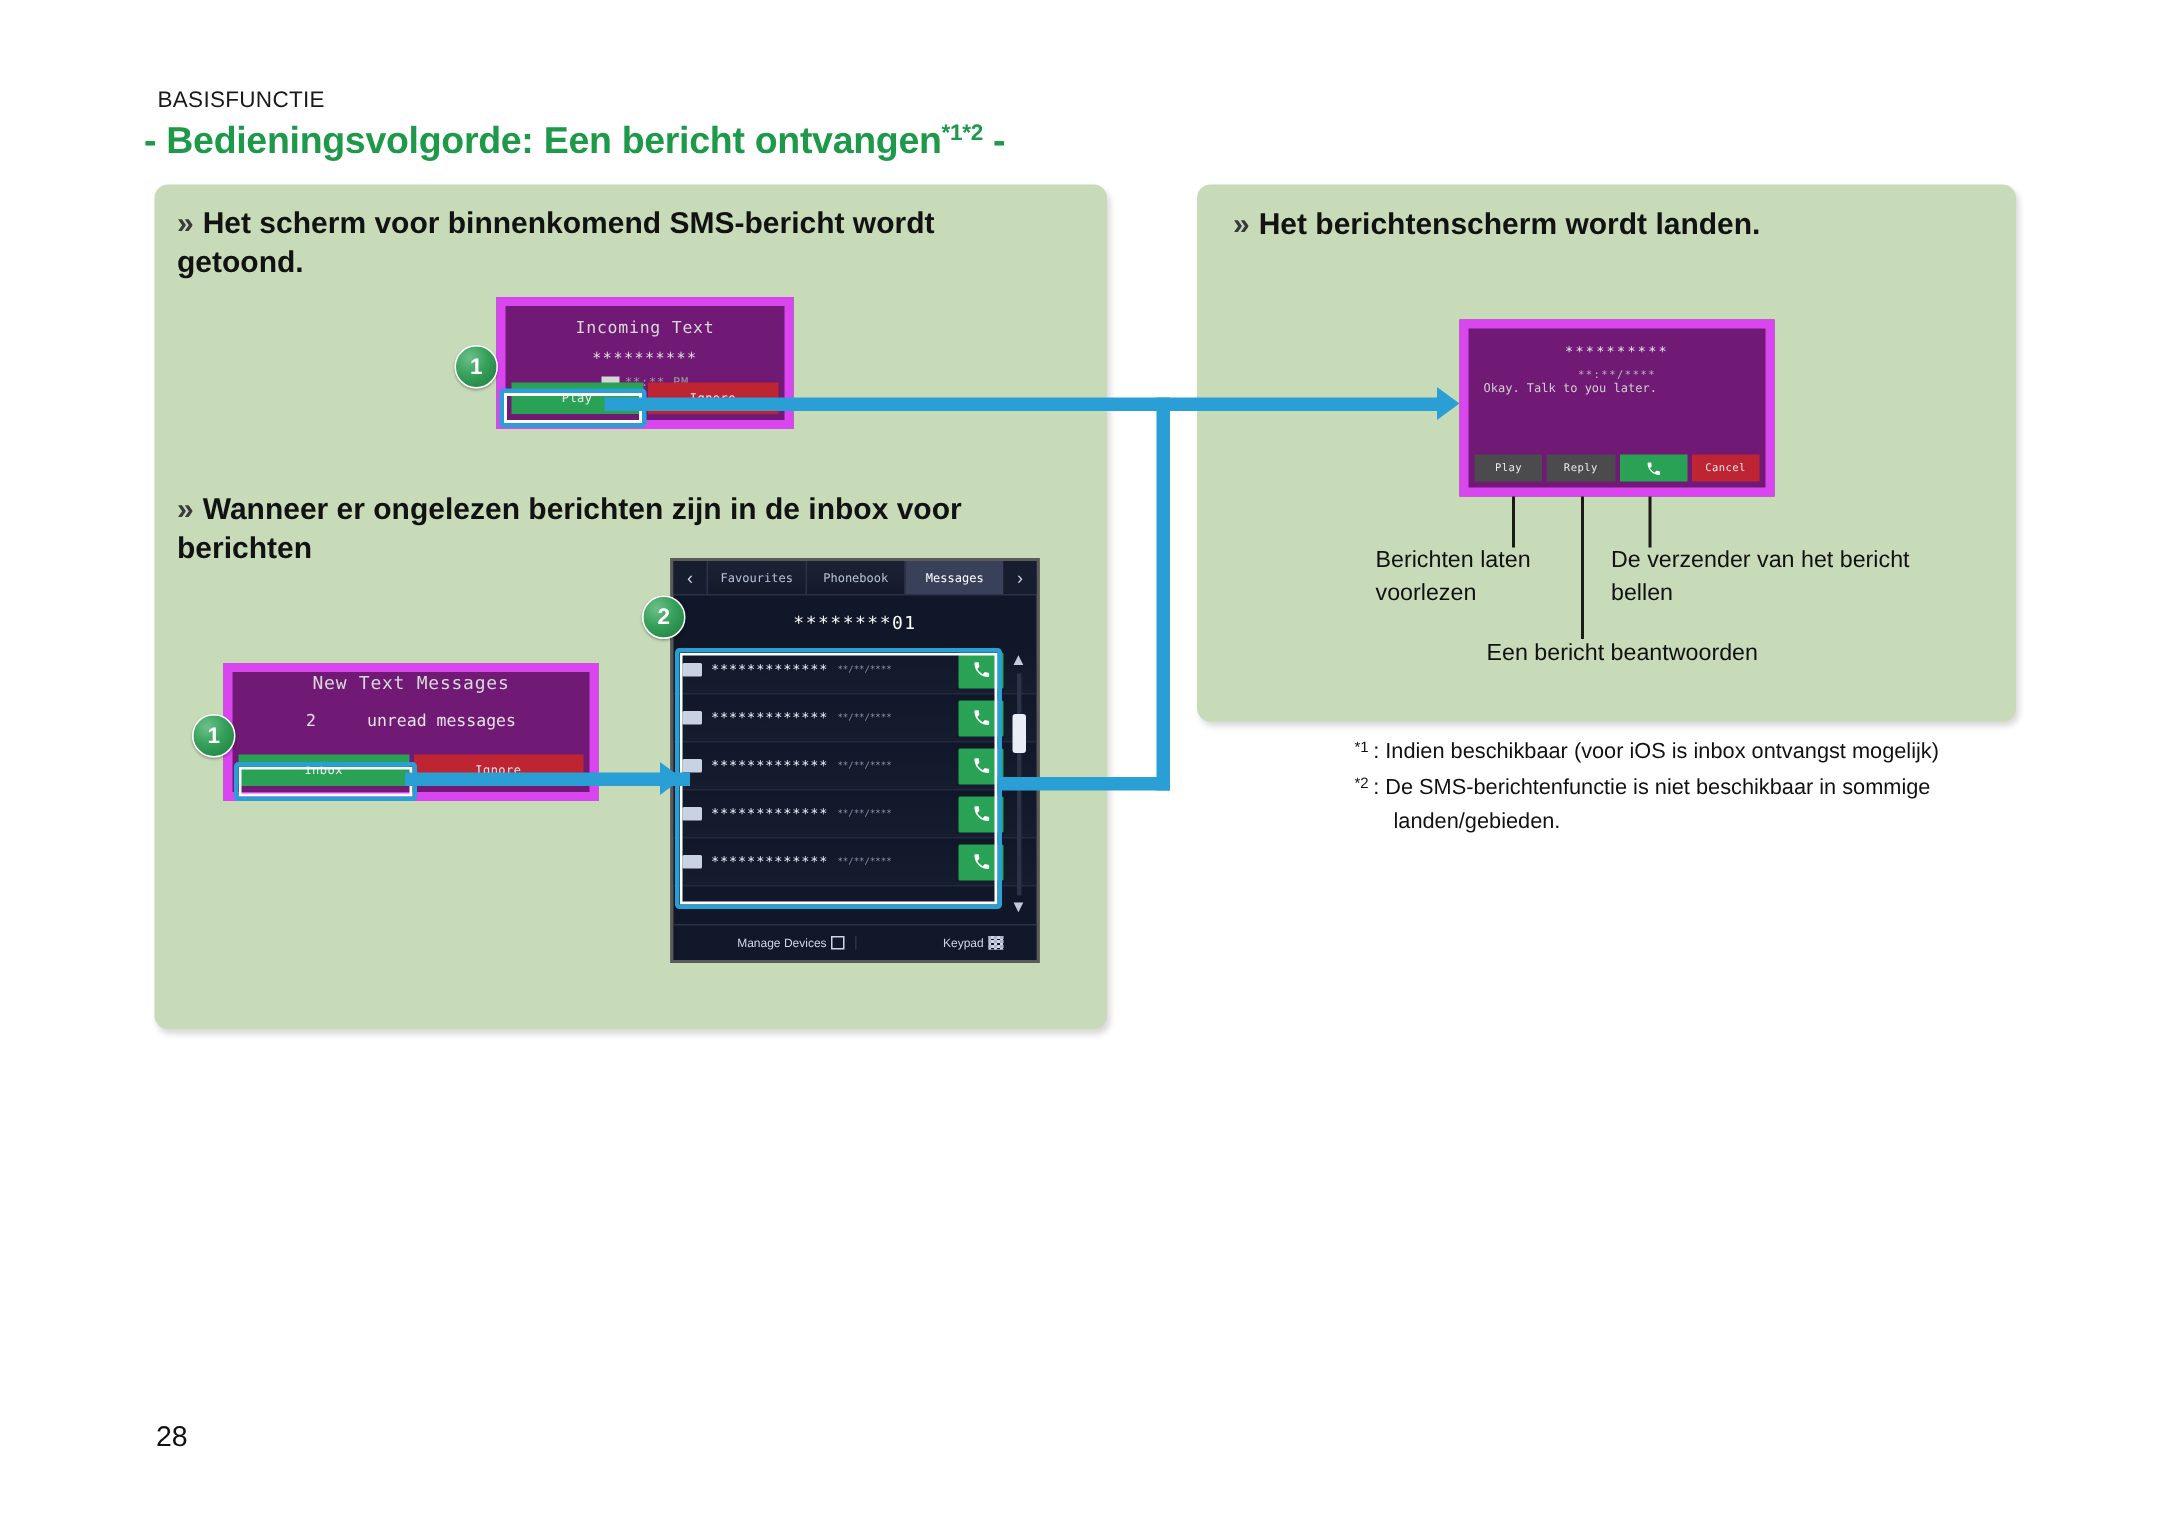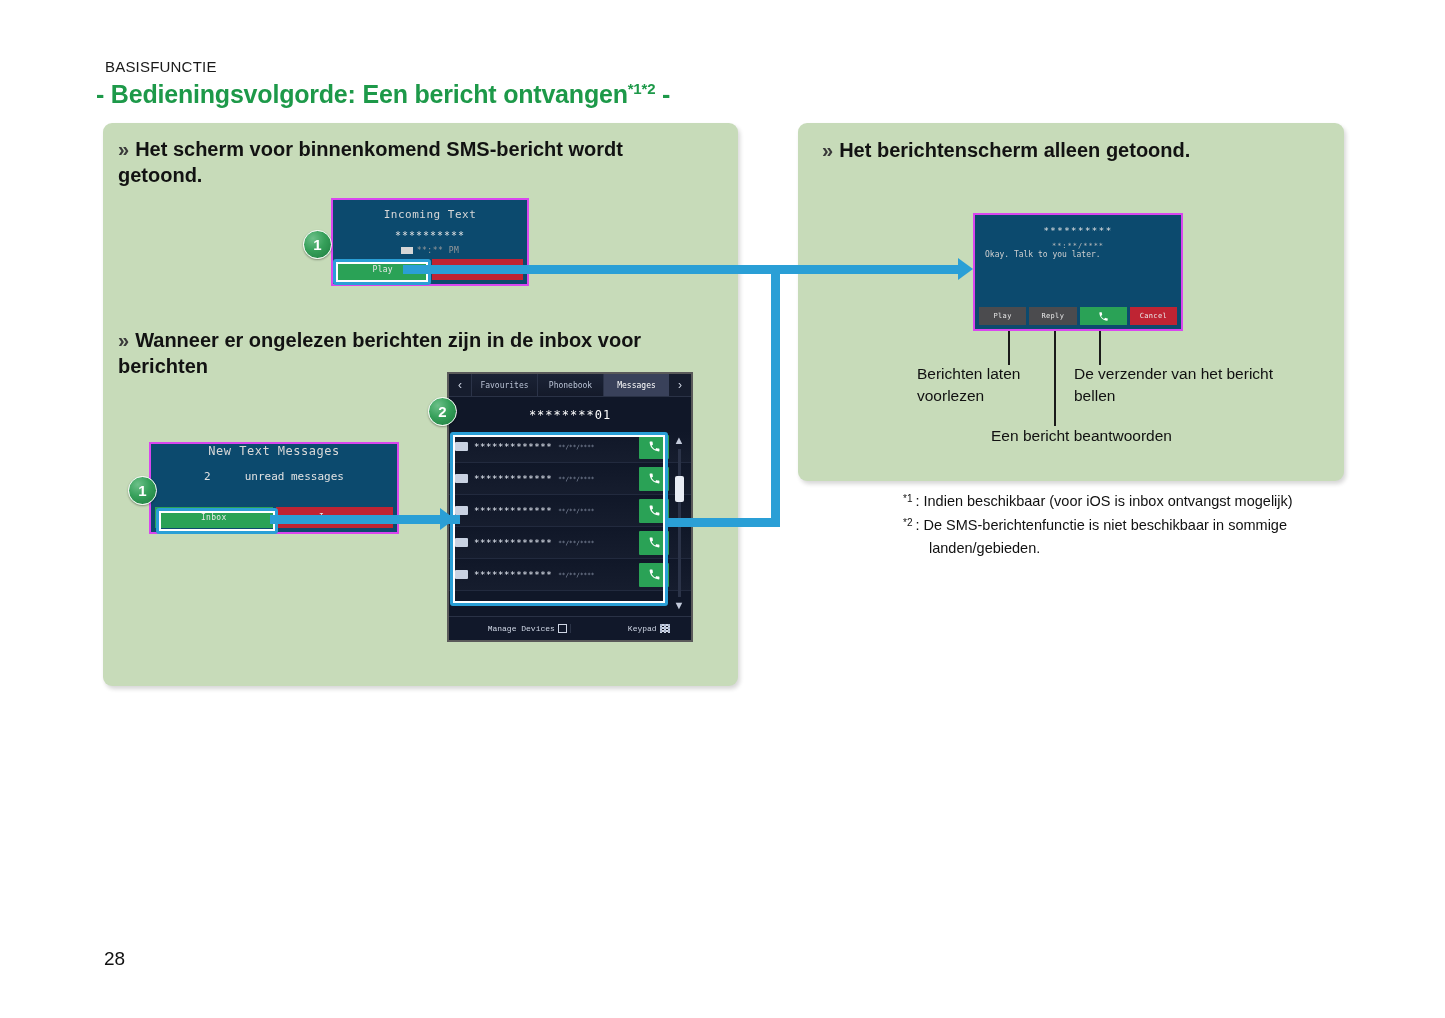--- a/index.html
+++ b/index.html
@@ -37,22 +37,22 @@
   .step-head {
     position: absolute;
     font-size: 20px; font-weight: bold; color: #121212;
     line-height: 1.32;
   }
   .chev { color: #3a3a3a; font-weight: bold; margin-right: 6px; }
 
   
   .screen {
     position: absolute;
-    background: #0c4a6e;
-    border: 2px solid #d946ef;
+    background: #701a75;
+    border: 6px solid #d946ef;
     overflow: hidden;
   }
 
   
   #scr-incoming { left: 331px; top: 198px; width: 198px; height: 88px; }
   .scr-title {
     text-align: center; color: #d8d8d8;
     font-family: "DejaVu Sans Mono", monospace;
     font-size: 11px; margin-top: 8px; letter-spacing: .5px;
   }
@@ -166,21 +166,21 @@
     background: #e9edf5; border-radius: 2px;
   }
   .list-foot {
     position: absolute; left: 0; right: 0; bottom: 0; height: 24px;
     display: flex; align-items: center;
     background: #11182a; border-top: 1px solid #2a3246;
   }
   .foot-cell {
     flex: 1; display: flex; align-items: center; justify-content: center;
     gap: 3px; color: #cfd6e4;
-    font-family: Liberation Mono, monospace; font-size: 8px; padding-left: 36px;
+    font-family: Liberation Sans, sans-serif; font-size: 8px; padding-left: 36px;
   }
   .foot-cell + .foot-cell { border-left: 1px solid #2a3246; }
   .ico-sq { width: 9px; height: 9px; border: 1px solid #cfd6e4; }
   .ico-grid {
     width: 10px; height: 9px;
     background:
       repeating-linear-gradient(to right,#cfd6e4 0 2px,transparent 2px 4px),
       repeating-linear-gradient(to bottom,#cfd6e4 0 2px,transparent 2px 3px);
     background-blend-mode: multiply;
   }
@@ -376,21 +376,21 @@
         <span class="ico-grid"></span>
       </div>
     </div>
   </div>
 
   <div class="hl" style="left:450px; top:432px; width:218px; height:174px;"></div>
   <div class="badge" style="left:428px; top:397px;">2</div>
 
   <div class="panel" id="panel-right"></div>
   <div class="step-head" style="left:822px; top:137px; width:500px;">
-    <span class="chev">»</span><span>Het berichtenscherm alleen getoond.</span>
+    <span class="chev">»</span><span>Het berichtenscherm wordt landen.</span>
   </div>
 
   <div class="screen" id="scr-detail">
     <div class="detail-stars1">**********</div>
     <div class="detail-stars2">**:**/****</div>
     <div class="detail-body">Okay. Talk to you later.</div>
     <div class="btn-row">
       <div class="btn grey">Play</div>
       <div class="btn grey">Reply</div>
       <div class="btn green">

